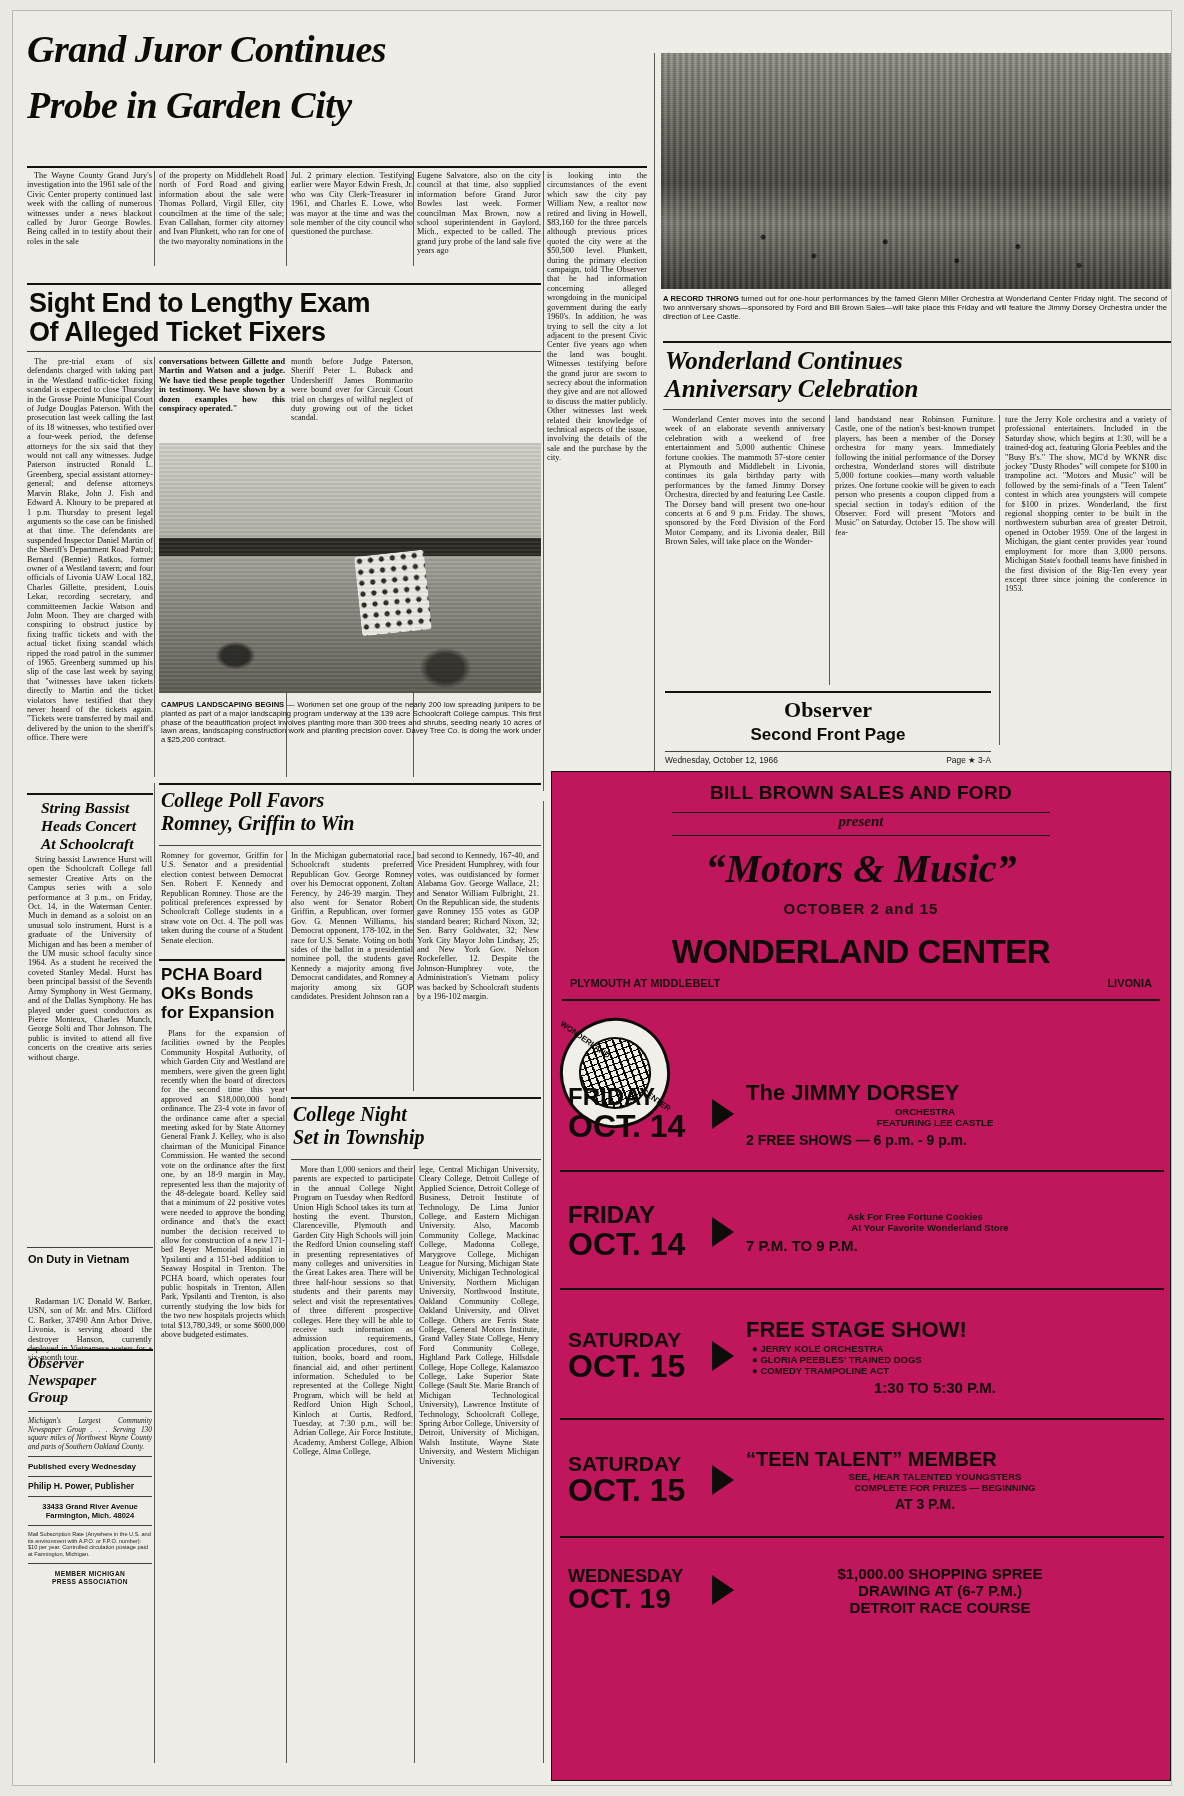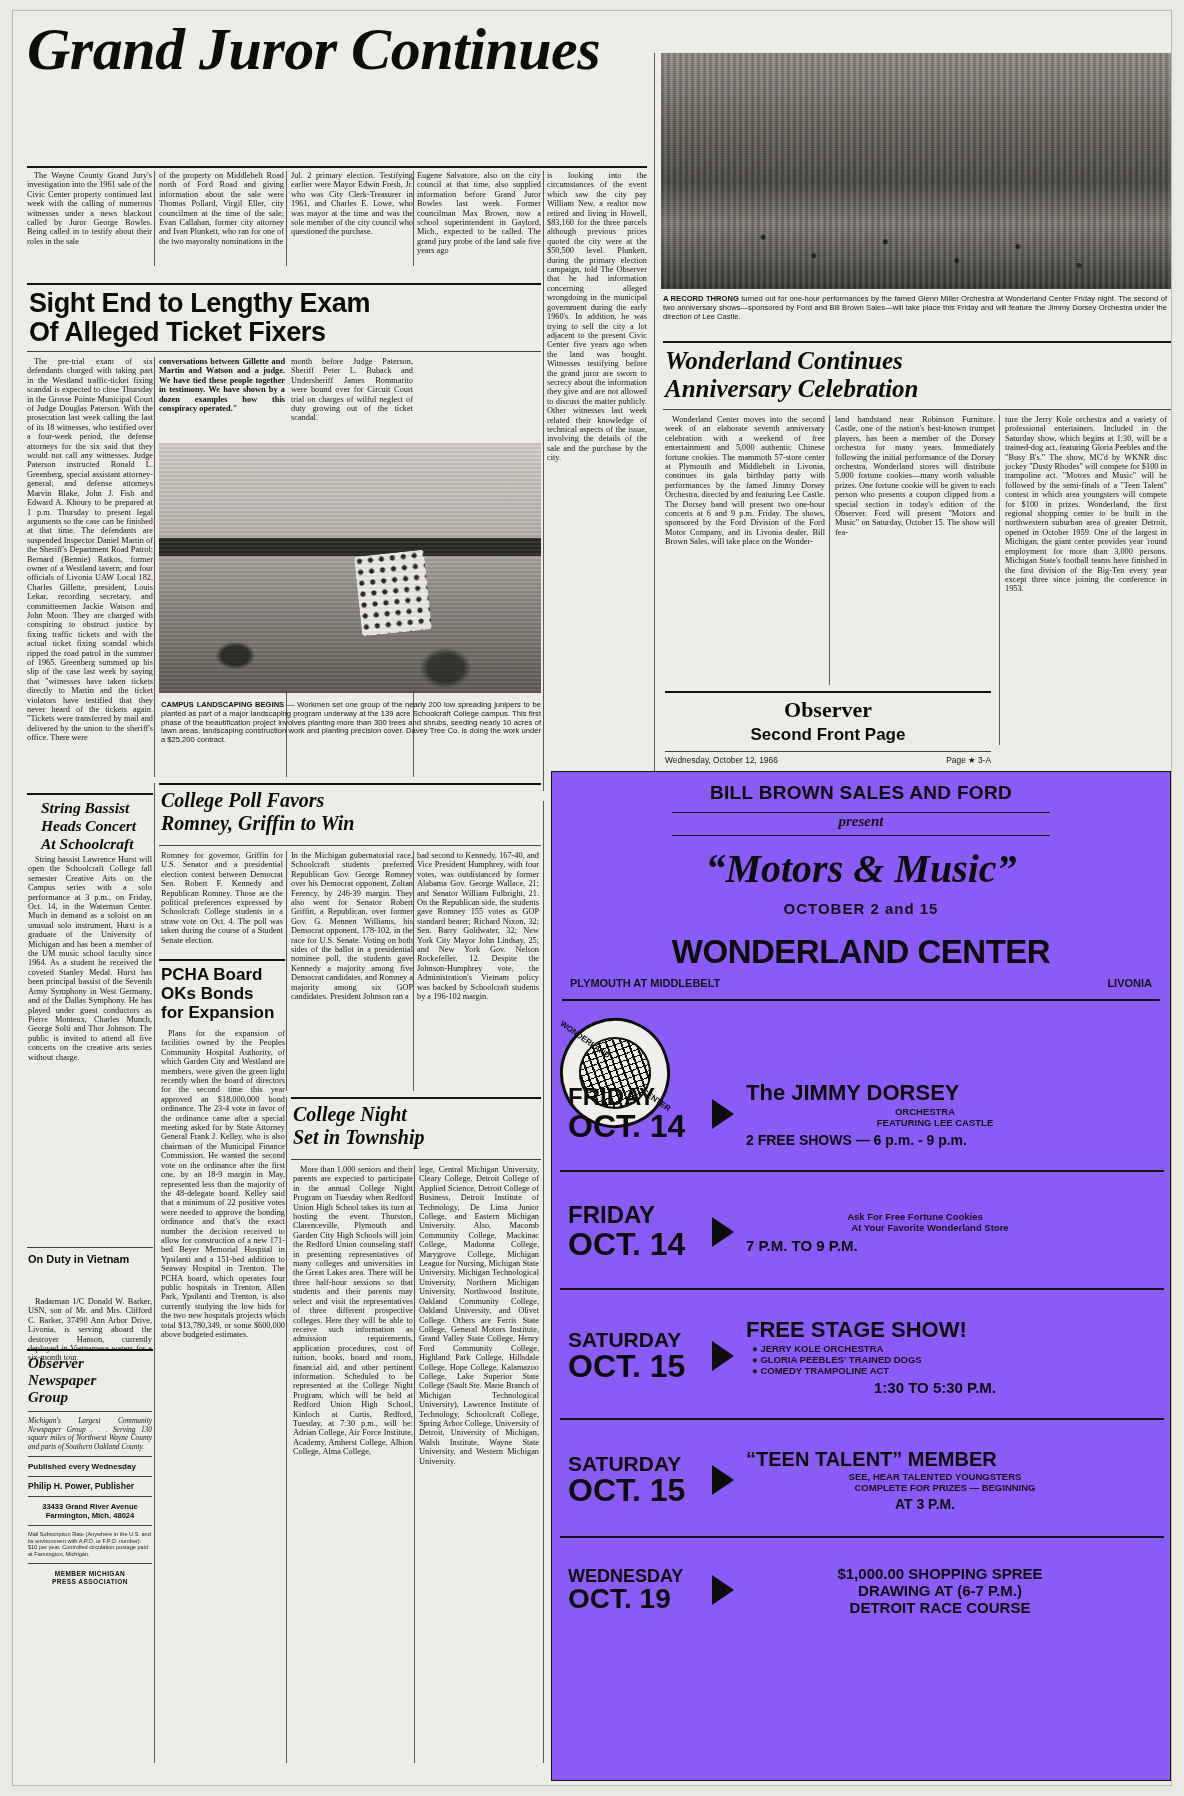--- a/index.html
+++ b/index.html
@@ -28,21 +28,21 @@
   .col-text p.noind { text-indent:0; }
   .bold { font-weight:bold; }
 
   
   .masthead {
     position:absolute; left:14px; top:10px; width:620px;
   }
   .masthead .line {
     font-family:"Liberation Serif", serif;
     font-style:italic; font-weight:bold;
-    font-size:60px; line-height:56px; letter-spacing:-0.5px;
+    font-size:38px; line-height:56px; letter-spacing:-0.5px;
     color:#100e0a;
     white-space:nowrap;
   }
 
   
   .photo {
     position:relative; background:#6d6b63; overflow:hidden;
   }
   .photo .grain {
     position:absolute; inset:0;
@@ -118,21 +118,21 @@
     font-weight:bold; font-size:17px; color:#100e0a; text-align:center;
   }
   .obs-date {
     font-family:"Liberation Sans", sans-serif;
     font-size:8.4px; color:#17150f;
     display:flex; justify-content:space-between;
   }
 
   
   .ad {
-    position:absolute; background:#8b5cf6; overflow:hidden;
+    position:absolute; background:#be185d; overflow:hidden;
   }
   .ad-title {
     font-family:"Liberation Sans", sans-serif;
     font-weight:bold; text-align:center; color:#100e0a;
   }
   .ad-present {
     font-family:"Liberation Serif", serif; font-style:italic;
     font-size:15px; text-align:center; color:#17150f;
   }
   .ad-motors {
@@ -240,20 +240,21 @@
   .hthick { position:absolute; height:2px; background:#17150f; }
 </style>
 </head>
 <body>
 
 <div class="page">
 <div class="paper">
 
   <div class="masthead">
     <div class="line">Grand Juror Continues</div>
+    <div class="line">Probe in Garden City</div>
   </div>
 
   <div class="photo photo-crowd" style="position:absolute; left:648px; top:42px; width:510px; height:236px;">
     <div class="grain"></div>
   </div>
 
   <div class="hthick" style="left:14px; top:155px; width:620px;"></div>
 
   <div style="position:absolute; left:14px; top:160px; width:125px;" class="col-text">
     <p>The Wayne County Grand Jury's investigation into the 1961 sale of the Civic Center property continued last week with the calling of numerous witnesses under a news blackout called by Juror George Bowles.

